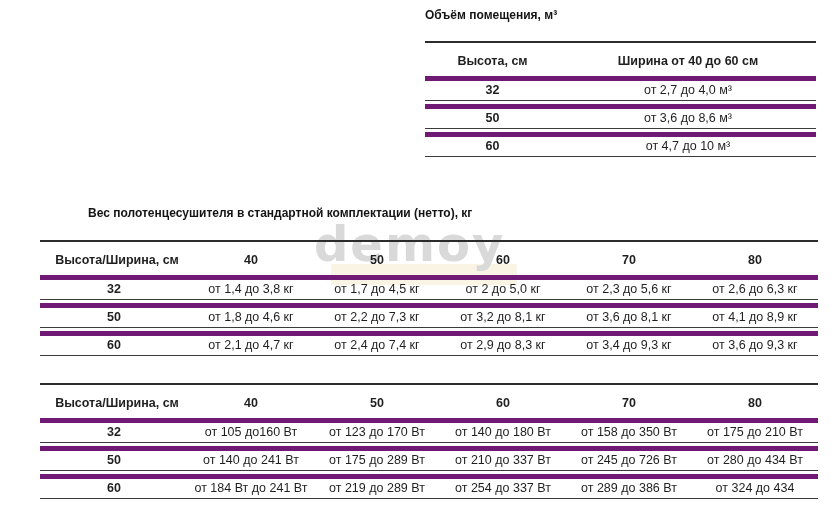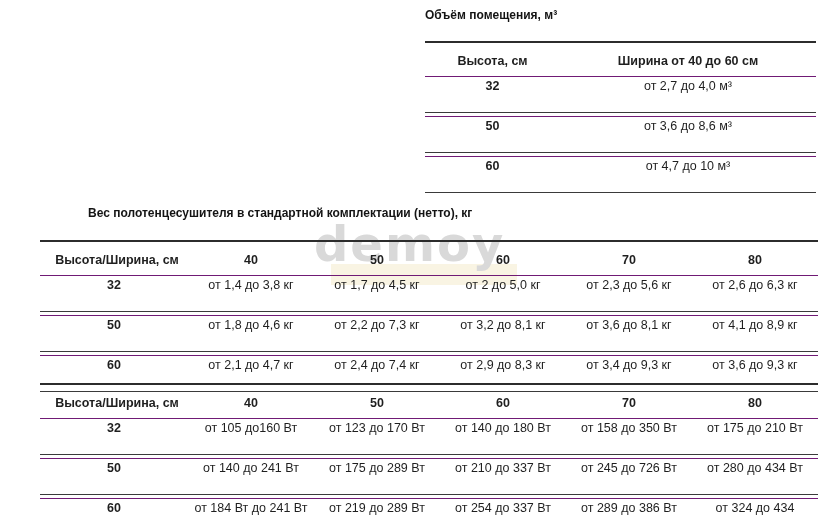--- a/index.html
+++ b/index.html
@@ -30,24 +30,24 @@
     white-space: nowrap;
     overflow: hidden;
   }
   thead th {
     border-top: 2px solid #2c2c2c;
     font-weight: bold;
     line-height: 15px;
     padding: 11px 2px 4px;
   }
   tbody td {
-    border-top: 1px solid #701a75;
+    border-top: 5px solid #701a75;
     border-bottom: 1px solid #3a3a3a;
     line-height: 14px;
-    padding: 2px 2px 19px;
+    padding: 2px 2px 3px;
   }
   .first-col-header { text-align: center; padding-left: 8px; }
   .row-label { font-weight: bold; }
   .watermark {
     position: absolute;
     left: 314px; top: 216px;
     z-index: 0;
     font-family: "DejaVu Sans", sans-serif;
     font-weight: bold;
     font-size: 48px;

